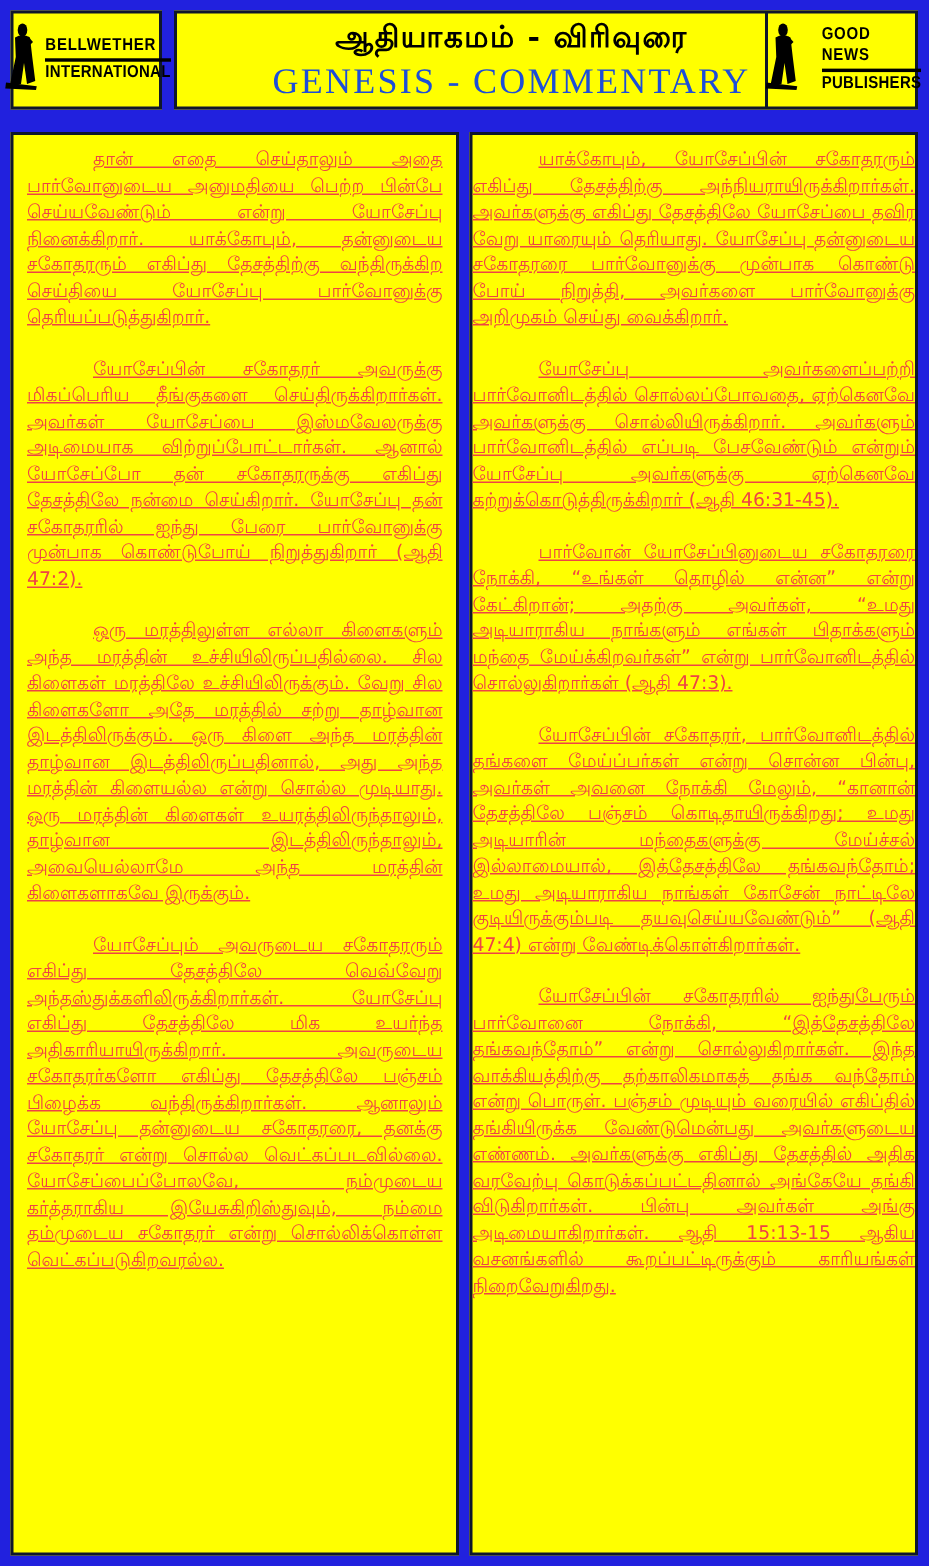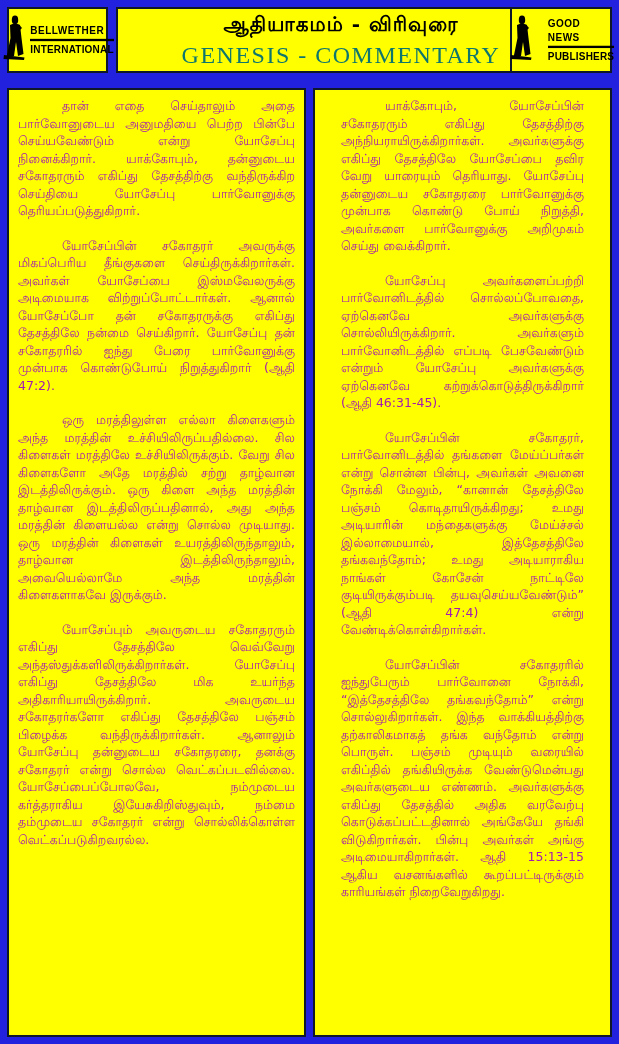--- a/index.html
+++ b/index.html
@@ -25,33 +25,34 @@
   .logo-line-top{border-bottom:2px solid #000;padding-bottom:1px;letter-spacing:.5px;}
   .logo-line-bottom{padding-top:1px;letter-spacing:.2px;}
 
   .tamil-title{
     font-family:"DejaVu Serif",serif;
     font-weight:bold;font-size:20px;color:#000;
     margin-bottom:4px;letter-spacing:1px;
   }
   .eng-title{
     font-family:"Liberation Serif",serif;
-    font-size:24px;color:#0f766e;letter-spacing:1.5px;
+    font-size:24px;color:#1d4ed8;letter-spacing:1.5px;
   }
 
   
   #col-left{left:7px;top:88px;width:299px;height:949px;padding:7px 9px;}
-  #col-right{left:313px;top:88px;width:299px;height:949px;padding:7px 26px;}
+  #col-right{left:313px;top:88px;width:299px;height:949px;padding:7px 0;}
   .col p{
     margin:0 0 17px 0;
     text-align:justify;
     text-indent:44px;
     font-size:12.5px;
     line-height:17.5px;
-    color:#a21caf;
+    color:#ef4444;
+    text-decoration:underline;
   }
   .figure-icon{flex:0 0 auto;}
 </style>
 </head>
 <body>
 
 <div class="panel" id="logo-left">
   <span class="figure-icon">
     <svg width="26" height="46" viewBox="0 0 26 46" xmlns="http://www.w3.org/2000/svg">
       <ellipse cx="14" cy="5" rx="3.2" ry="4.4" fill="#000"></ellipse>
@@ -89,15 +90,16 @@
 <div class="panel col" id="col-left">
   <p>தான் எதை செய்தாலும் அதை பார்வோனுடைய அனுமதியை பெற்ற பின்பே செய்யவேண்டும் என்று யோசேப்பு நினைக்கிறார். யாக்கோபும், தன்னுடைய சகோதரரும் எகிப்து தேசத்திற்கு வந்திருக்கிற செய்தியை யோசேப்பு பார்வோனுக்கு தெரியப்படுத்துகிறார்.</p>
   <p>யோசேப்பின் சகோதரர் அவருக்கு மிகப்பெரிய தீங்குகளை செய்திருக்கிறார்கள். அவர்கள் யோசேப்பை இஸ்மவேலருக்கு அடிமையாக விற்றுப்போட்டார்கள். ஆனால் யோசேப்போ தன் சகோதரருக்கு எகிப்து தேசத்திலே நன்மை செய்கிறார். யோசேப்பு தன் சகோதரரில் ஐந்து பேரை பார்வோனுக்கு முன்பாக கொண்டுபோய் நிறுத்துகிறார் (ஆதி 47:2).</p>
   <p>ஒரு மரத்திலுள்ள எல்லா கிளைகளும் அந்த மரத்தின் உச்சியிலிருப்பதில்லை. சில கிளைகள் மரத்திலே உச்சியிலிருக்கும். வேறு சில கிளைகளோ அதே மரத்தில் சற்று தாழ்வான இடத்திலிருக்கும். ஒரு கிளை அந்த மரத்தின் தாழ்வான இடத்திலிருப்பதினால், அது அந்த மரத்தின் கிளையல்ல என்று சொல்ல முடியாது. ஒரு மரத்தின் கிளைகள் உயரத்திலிருந்தாலும், தாழ்வான இடத்திலிருந்தாலும், அவையெல்லாமே அந்த மரத்தின் கிளைகளாகவே இருக்கும்.</p>
   <p>யோசேப்பும் அவருடைய சகோதரரும் எகிப்து தேசத்திலே வெவ்வேறு அந்தஸ்துக்களிலிருக்கிறார்கள். யோசேப்பு எகிப்து தேசத்திலே மிக உயர்ந்த அதிகாரியாயிருக்கிறார். அவருடைய சகோதரர்களோ எகிப்து தேசத்திலே பஞ்சம் பிழைக்க வந்திருக்கிறார்கள். ஆனாலும் யோசேப்பு தன்னுடைய சகோதரரை, தனக்கு சகோதரர் என்று சொல்ல வெட்கப்படவில்லை. யோசேப்பைப்போலவே, நம்முடைய கர்த்தராகிய இயேசுகிறிஸ்துவும், நம்மை தம்முடைய சகோதரர் என்று சொல்லிக்கொள்ள வெட்கப்படுகிறவரல்ல.</p>
 </div>
 
 <div class="panel col" id="col-right">
   <p>யாக்கோபும், யோசேப்பின் சகோதரரும் எகிப்து தேசத்திற்கு அந்நியராயிருக்கிறார்கள். அவர்களுக்கு எகிப்து தேசத்திலே யோசேப்பை தவிர வேறு யாரையும் தெரியாது. யோசேப்பு தன்னுடைய சகோதரரை பார்வோனுக்கு முன்பாக கொண்டு போய் நிறுத்தி, அவர்களை பார்வோனுக்கு அறிமுகம் செய்து வைக்கிறார்.</p>
   <p>யோசேப்பு அவர்களைப்பற்றி பார்வோனிடத்தில் சொல்லப்போவதை, ஏற்கெனவே அவர்களுக்கு சொல்லியிருக்கிறார். அவர்களும் பார்வோனிடத்தில் எப்படி பேசவேண்டும் என்றும் யோசேப்பு அவர்களுக்கு ஏற்கெனவே கற்றுக்கொடுத்திருக்கிறார் (ஆதி 46:31-45).</p>
+  <p>பார்வோன் யோசேப்பினுடைய சகோதரரை நோக்கி, “உங்கள் தொழில் என்ன” என்று கேட்கிறான்; அதற்கு அவர்கள், “உமது அடியாராகிய நாங்களும் எங்கள் பிதாக்களும் மந்தை மேய்க்கிறவர்கள்” என்று பார்வோனிடத்தில் சொல்லுகிறார்கள் (ஆதி 47:3).</p>
   <p>யோசேப்பின் சகோதரர், பார்வோனிடத்தில் தங்களை மேய்ப்பர்கள் என்று சொன்ன பின்பு, அவர்கள் அவனை நோக்கி மேலும், “கானான் தேசத்திலே பஞ்சம் கொடிதாயிருக்கிறது; உமது அடியாரின் மந்தைகளுக்கு மேய்ச்சல் இல்லாமையால், இத்தேசத்திலே தங்கவந்தோம்; உமது அடியாராகிய நாங்கள் கோசேன் நாட்டிலே குடியிருக்கும்படி தயவுசெய்யவேண்டும்” (ஆதி 47:4) என்று வேண்டிக்கொள்கிறார்கள்.</p>
   <p>யோசேப்பின் சகோதரரில் ஐந்துபேரும் பார்வோனை நோக்கி, “இத்தேசத்திலே தங்கவந்தோம்” என்று சொல்லுகிறார்கள். இந்த வாக்கியத்திற்கு தற்காலிகமாகத் தங்க வந்தோம் என்று பொருள். பஞ்சம் முடியும் வரையில் எகிப்தில் தங்கியிருக்க வேண்டுமென்பது அவர்களுடைய எண்ணம். அவர்களுக்கு எகிப்து தேசத்தில் அதிக வரவேற்பு கொடுக்கப்பட்டதினால் அங்கேயே தங்கி விடுகிறார்கள். பின்பு அவர்கள் அங்கு அடிமையாகிறார்கள். ஆதி 15:13-15 ஆகிய வசனங்களில் கூறப்பட்டிருக்கும் காரியங்கள் நிறைவேறுகிறது.</p>
 </div>
 
 </body></html>

